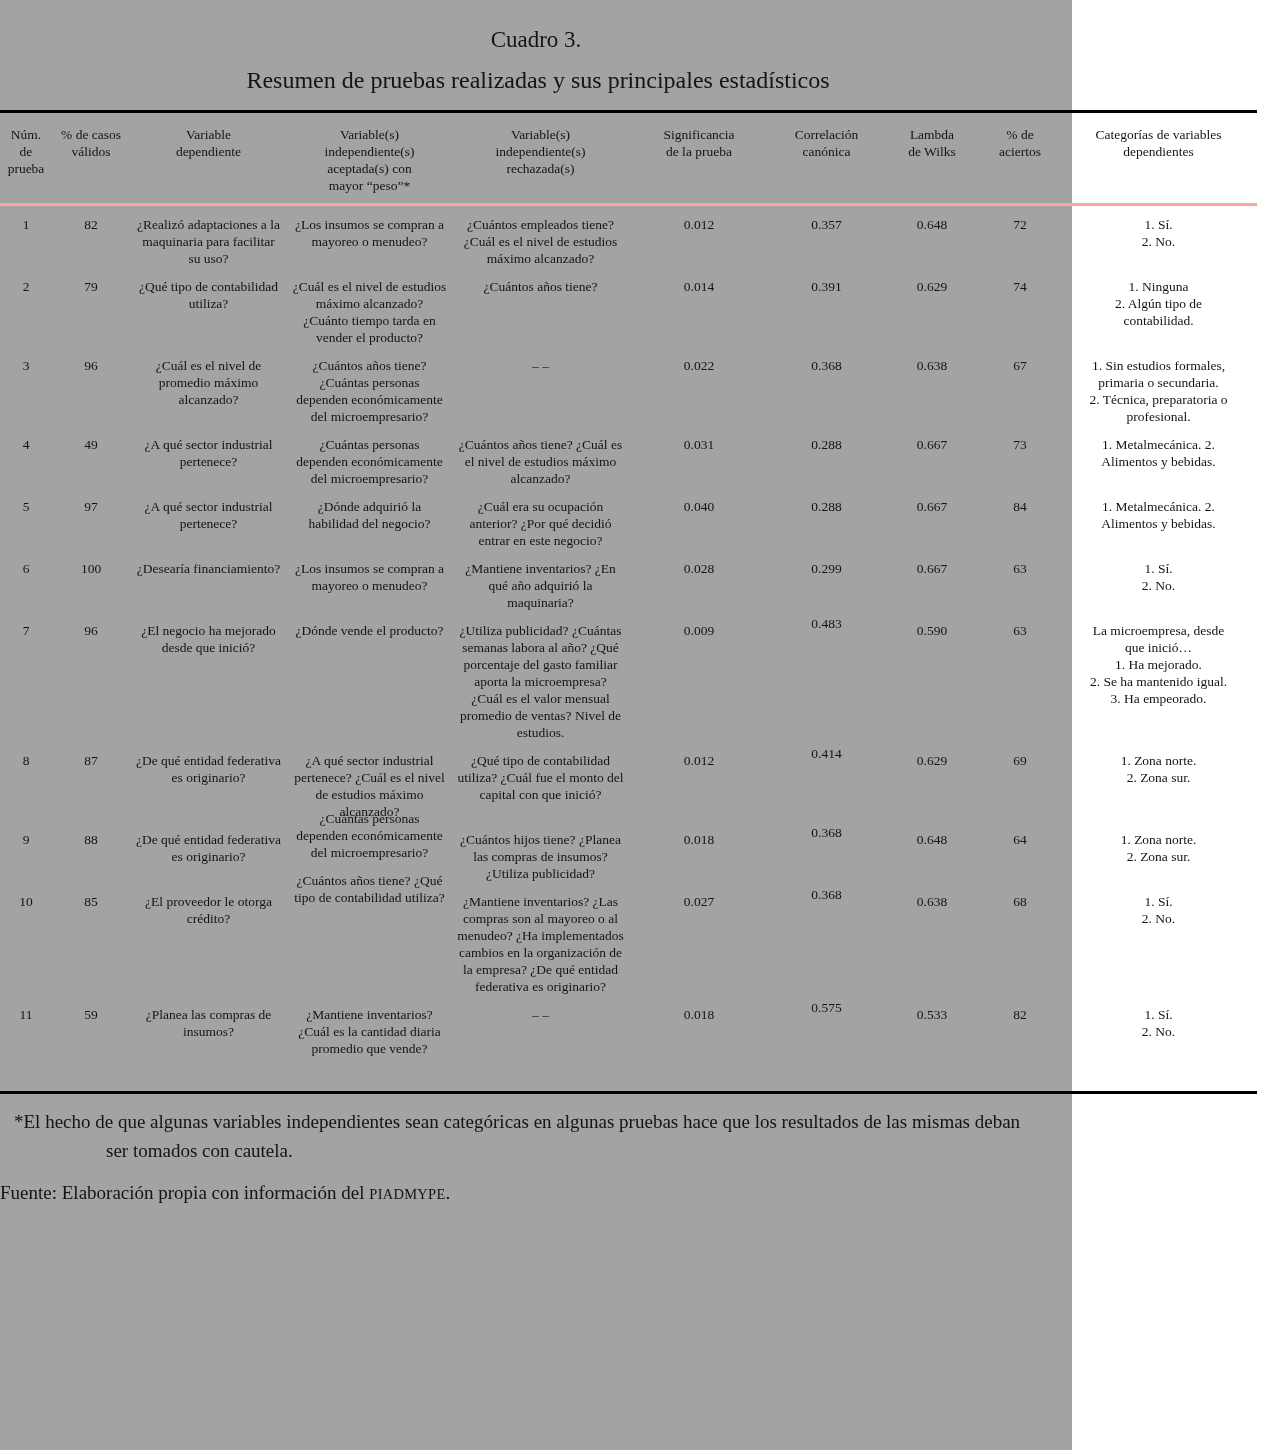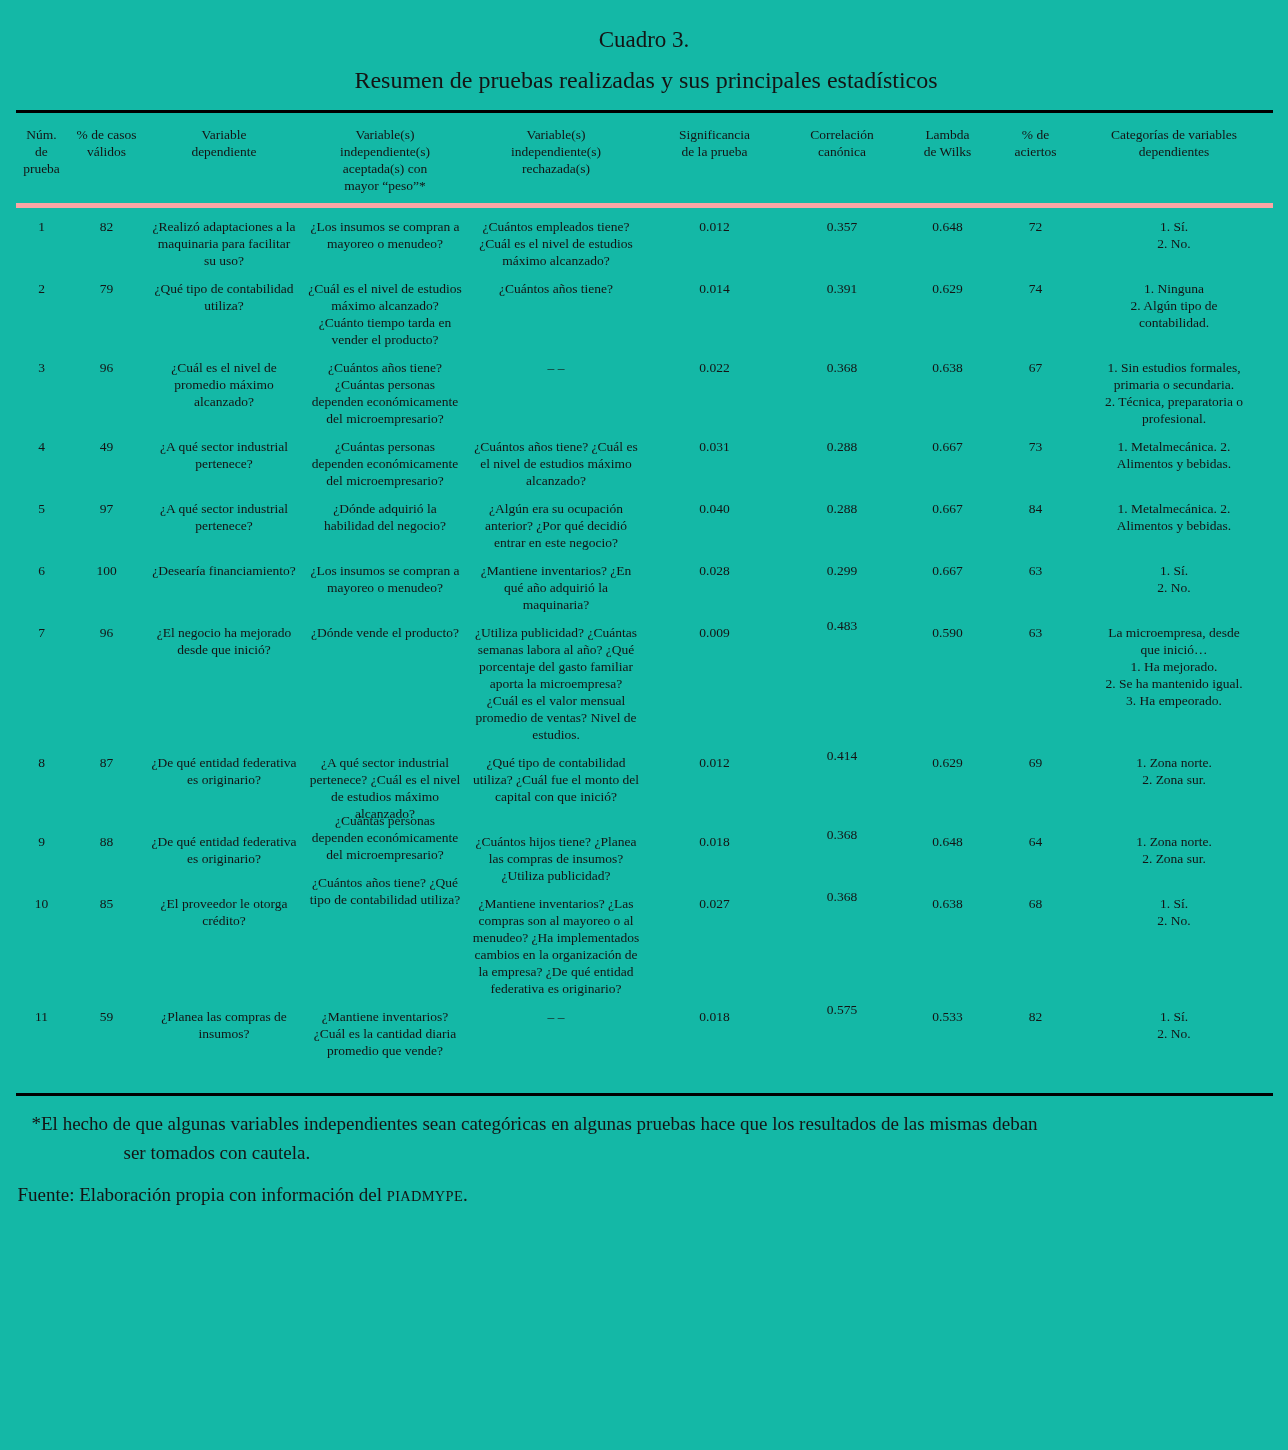--- a/index.html
+++ b/index.html
@@ -2,26 +2,26 @@
 <html lang="es"><head>
 <meta charset="utf-8">
 <style>
   html, body {
     margin: 0;
     padding: 0;
     background: #ffffff;
     color: #141414;
   }
   .page {
-    width: 1288px;
+    width: 1072px;
     min-height: 1450px;
     box-sizing: border-box;
     padding-top: 26px;
     font-family: "Liberation Serif", "DejaVu Serif", serif;
-    background: #14b8a6;
+    background: #a3a3a3;
   }
   .title-block { text-align: center; }
   .title-line1 {
     font-size: 23px;
     line-height: 1.2;
     margin: 0 0 12px 0;
     font-weight: normal;
   }
   .title-line2 {
     font-size: 24px;
@@ -47,21 +47,21 @@
   col.c-significance{ width: 140px; }
   col.c-correlation { width: 115px; }
   col.c-lambda      { width: 96px;  }
   col.c-accuracy    { width: 80px;  }
   col.c-categories  { width: 197px; }
   thead th {
     font-weight: normal;
     vertical-align: top;
     text-align: center;
     padding: 13px 2px 9px 2px;
-    border-bottom: 5px solid #fca5a5;
+    border-bottom: 3px solid #fca5a5;
     overflow: visible;
   }
   .th-inner {
     position: relative;
     left: 50%;
     transform: translateX(-50%);
     width: max-content;
     max-width: 230px;
     white-space: pre-line;
     text-align: center;
@@ -218,21 +218,21 @@
           <td class="col-lambda">0.667</td>
           <td class="col-accuracy">73</td>
           <td class="col-categories">1. Metalmecánica. 2.
 Alimentos y bebidas.</td>
         </tr>
         <tr>
           <td class="col-num">5</td>
           <td class="col-valid">97</td>
           <td class="col-dependent">¿A qué sector industrial pertenece?</td>
           <td class="col-accepted">¿Dónde adquirió la habilidad del negocio?</td>
-          <td class="col-rejected">¿Algún era su ocupación anterior? ¿Por qué decidió entrar en este negocio?</td>
+          <td class="col-rejected">¿Cuál era su ocupación anterior? ¿Por qué decidió entrar en este negocio?</td>
           <td class="col-significance">0.040</td>
           <td class="col-correlation">0.288</td>
           <td class="col-lambda">0.667</td>
           <td class="col-accuracy">84</td>
           <td class="col-categories">1. Metalmecánica. 2.
 Alimentos y bebidas.</td>
         </tr>
         <tr>
           <td class="col-num">6</td>
           <td class="col-valid">100</td>

